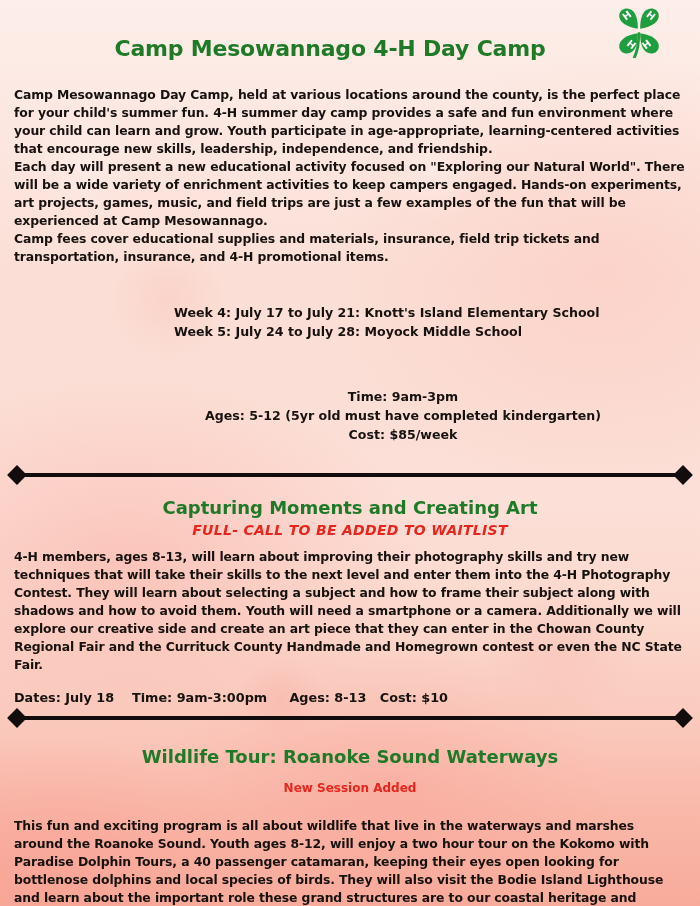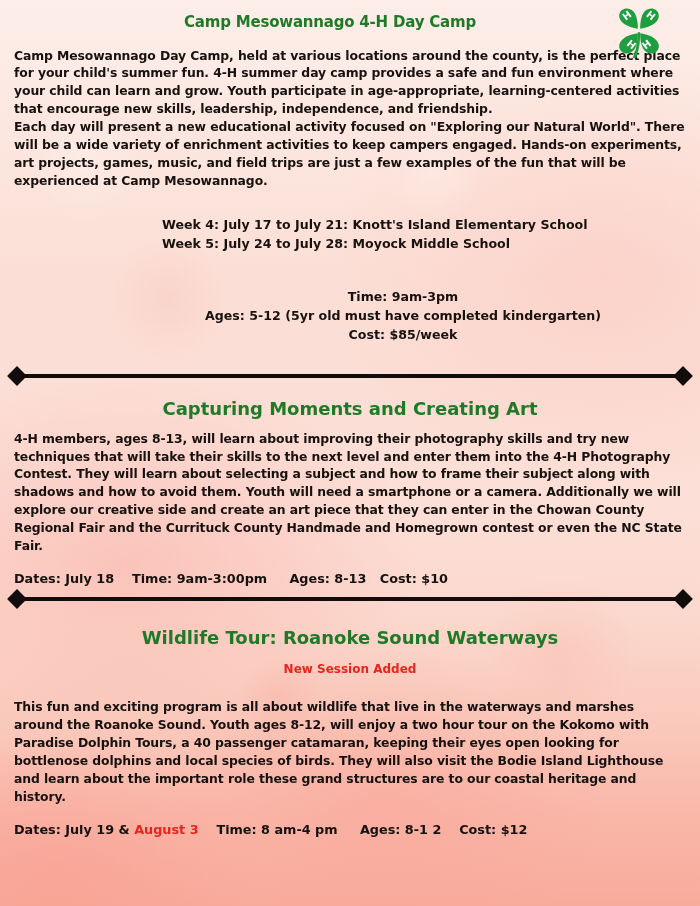--- a/index.html
+++ b/index.html
@@ -65,24 +65,24 @@
     height: 58px;
     z-index: 4;
   }
 
   
   .main-title {
     text-align: center;
     color: #1f7a28;
     font-family: "DejaVu Sans", sans-serif;
     font-weight: bold;
-    font-size: 15px;
+    font-size: 22px;
     letter-spacing: -0.2px;
-    margin: 0;
-    padding-top: 14px;
+    margin: 9px;
+    padding-top: 28px;
     padding-right: 40px;
     line-height: 1.1;
   }
 
   .section-title {
     text-align: center;
     color: #1f7a28;
     font-weight: bold;
     font-size: 18px;
     line-height: 1.15;
@@ -118,21 +118,21 @@
   .body-text p {
     margin: 0;
   }
 
   
   .weeks {
     color: #17110f;
     font-size: 12.6px;
     font-weight: bold;
     line-height: 1.5;
-    margin: 4px;
+    margin: 16px;
     padding-left: 144px;
   }
 
   .details {
     color: #17110f;
     font-size: 12.6px;
     font-weight: bold;
     line-height: 1.5;
     text-align: center;
     margin: 8px;
@@ -208,20 +208,21 @@
 
   <div class="content">
 
     <h1 class="main-title">Camp Mesowannago 4-H Day Camp</h1>
 
     <div class="spacer-md"></div>
 
     <div class="body-text">
       <p>Camp Mesowannago Day Camp, held at various locations around the county, is the perfect place for your child's summer fun. 4-H summer day camp provides a safe and fun environment where your child can learn and grow. Youth participate in age-appropriate, learning-centered activities that encourage new skills, leadership, independence, and friendship.</p>
       <p>Each day will present a new educational activity focused on "Exploring our Natural World". There will be a wide variety of enrichment activities to keep campers engaged. Hands-on experiments, art projects, games, music, and field trips are just a few examples of the fun that will be experienced at Camp Mesowannago.</p>
+      <p>Camp fees cover educational supplies and materials, insurance, field trip tickets and transportation, insurance, and 4-H promotional items.</p>
     </div>
 
     <div class="spacer-lg"></div>
 
     <div class="weeks">
       <div>Week 4:  July 17 to July 21: Knott's Island Elementary School</div>
       <div>Week 5:  July 24 to July 28: Moyock Middle School</div>
     </div>
 
     <div class="spacer-lg"></div>
@@ -239,20 +240,21 @@
   <div class="divider">
     <span class="cap left"></span>
     <span class="bar"></span>
     <span class="cap right"></span>
   </div>
 
   <div class="content">
     <div class="spacer-md"></div>
 
     <h2 class="section-title">Capturing Moments and Creating Art</h2>
+    <p class="section-sub">FULL- CALL TO BE ADDED TO WAITLIST</p>
 
     <div class="spacer-sm"></div>
 
     <div class="body-text">
       <p>4-H members, ages 8-13, will learn about improving their photography skills and try new techniques that will take their skills to the next level and enter them into the 4-H Photography Contest. They will learn about selecting a subject and how to frame their subject along with shadows and how to avoid them. Youth will need a smartphone or a camera. Additionally we will explore our creative side and create an art piece that they can enter in the Chowan County Regional Fair and the Currituck County Handmade and Homegrown contest or even the NC State Fair.</p>
     </div>
 
     <div class="spacer-md"></div>
 
     <p class="facts"><span>Dates: July 18</span><span class="red"></span><span>    </span><span>Time: 9am-3:00pm</span><span>     </span><span>Ages: 8-13</span><span>   </span><span>Cost: $10</span></p>

